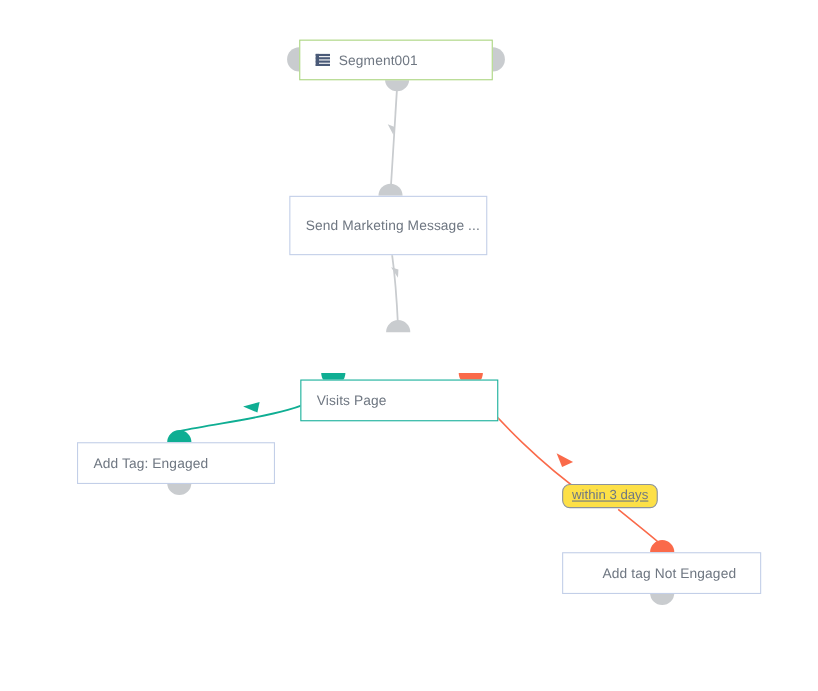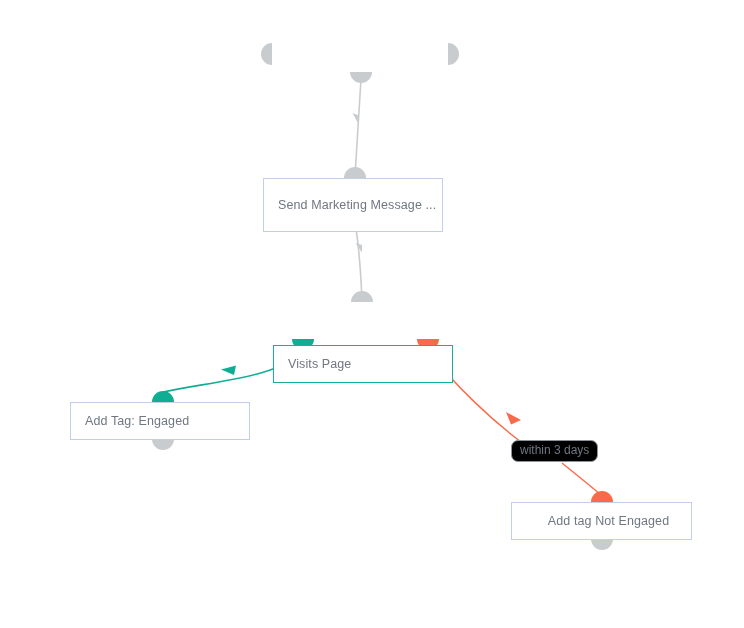--- a/index.html
+++ b/index.html
@@ -103,29 +103,30 @@
     height: 22px;
     border-radius: 0 11px 11px 0;
     background: #c9cccf;
   }
   .port.teal { background: #0fae93; }
   .port.orange { background: #fa6a4a; }
 
   .edge-label {
     position: absolute;
     box-sizing: border-box;
-    background: #000000;
+    background: #fde047;
     border: 1.4px solid #8c939b;
     border-radius: 7px;
     font-size: 12px;
     color: #6f7782;
     padding: 3px 8px 4px 8px;
     white-space: nowrap;
     z-index: 6;
     line-height: 1.1;
+    text-decoration: underline;
   }
 </style>
 </head>
 <body>
 
 <div id="canvas">
 
   <svg id="edge-layer" viewBox="0 0 744 628" width="744" height="628">
 
     <path d="M 361,79 C 359,110 357,145 355,176" fill="none" stroke="#c9cccf" stroke-width="1.6"></path>
@@ -138,20 +139,30 @@
     <path d="M 221,369.5 L 236,365.5 L 234,375 Z" fill="#0fae93"></path>
 
     <path d="M 428,350 C 452,383 495,424 532,450" fill="none" stroke="#fa6a4a" stroke-width="1.4"></path>
     <path d="M 506,412 L 521,420 L 511,424.5 Z" fill="#fa6a4a"></path>
     <path d="M 562,463 C 578,476 592,487 601,495" fill="none" stroke="#fa6a4a" stroke-width="1.4"></path>
   </svg>
 
   <div class="port port-left" style="left:261px; top:43px;"></div>
   <div class="port port-right" style="left:448px; top:43px;"></div>
   <div class="port port-bottom" style="left:350px; top:72px;"></div>
+  <div class="node green-border" style="left:272px; top:36px; width:176px; height:37px;">
+    <span class="seg-icon">
+      <b></b>
+        <i></i>
+        <i></i>
+        <i></i>
+        <i></i>
+    </span>
+    <span class="node-label">Segment001</span>
+  </div>
 
   <div class="port port-top" style="left:344px; top:167px;"></div>
   <div class="port port-bottom" style="left:344px; top:215px;"></div>
   <div class="node blue-border" style="left:263px; top:178px; width:180px; height:54px;">
     <span class="node-label">Send Marketing Message ...</span>
   </div>
 
   <div class="port port-top" style="left:351px; top:291px;"></div>
   <div class="port port-bottom teal" style="left:292px; top:339px;"></div>
   <div class="port port-bottom orange" style="left:417px; top:339px;"></div>

